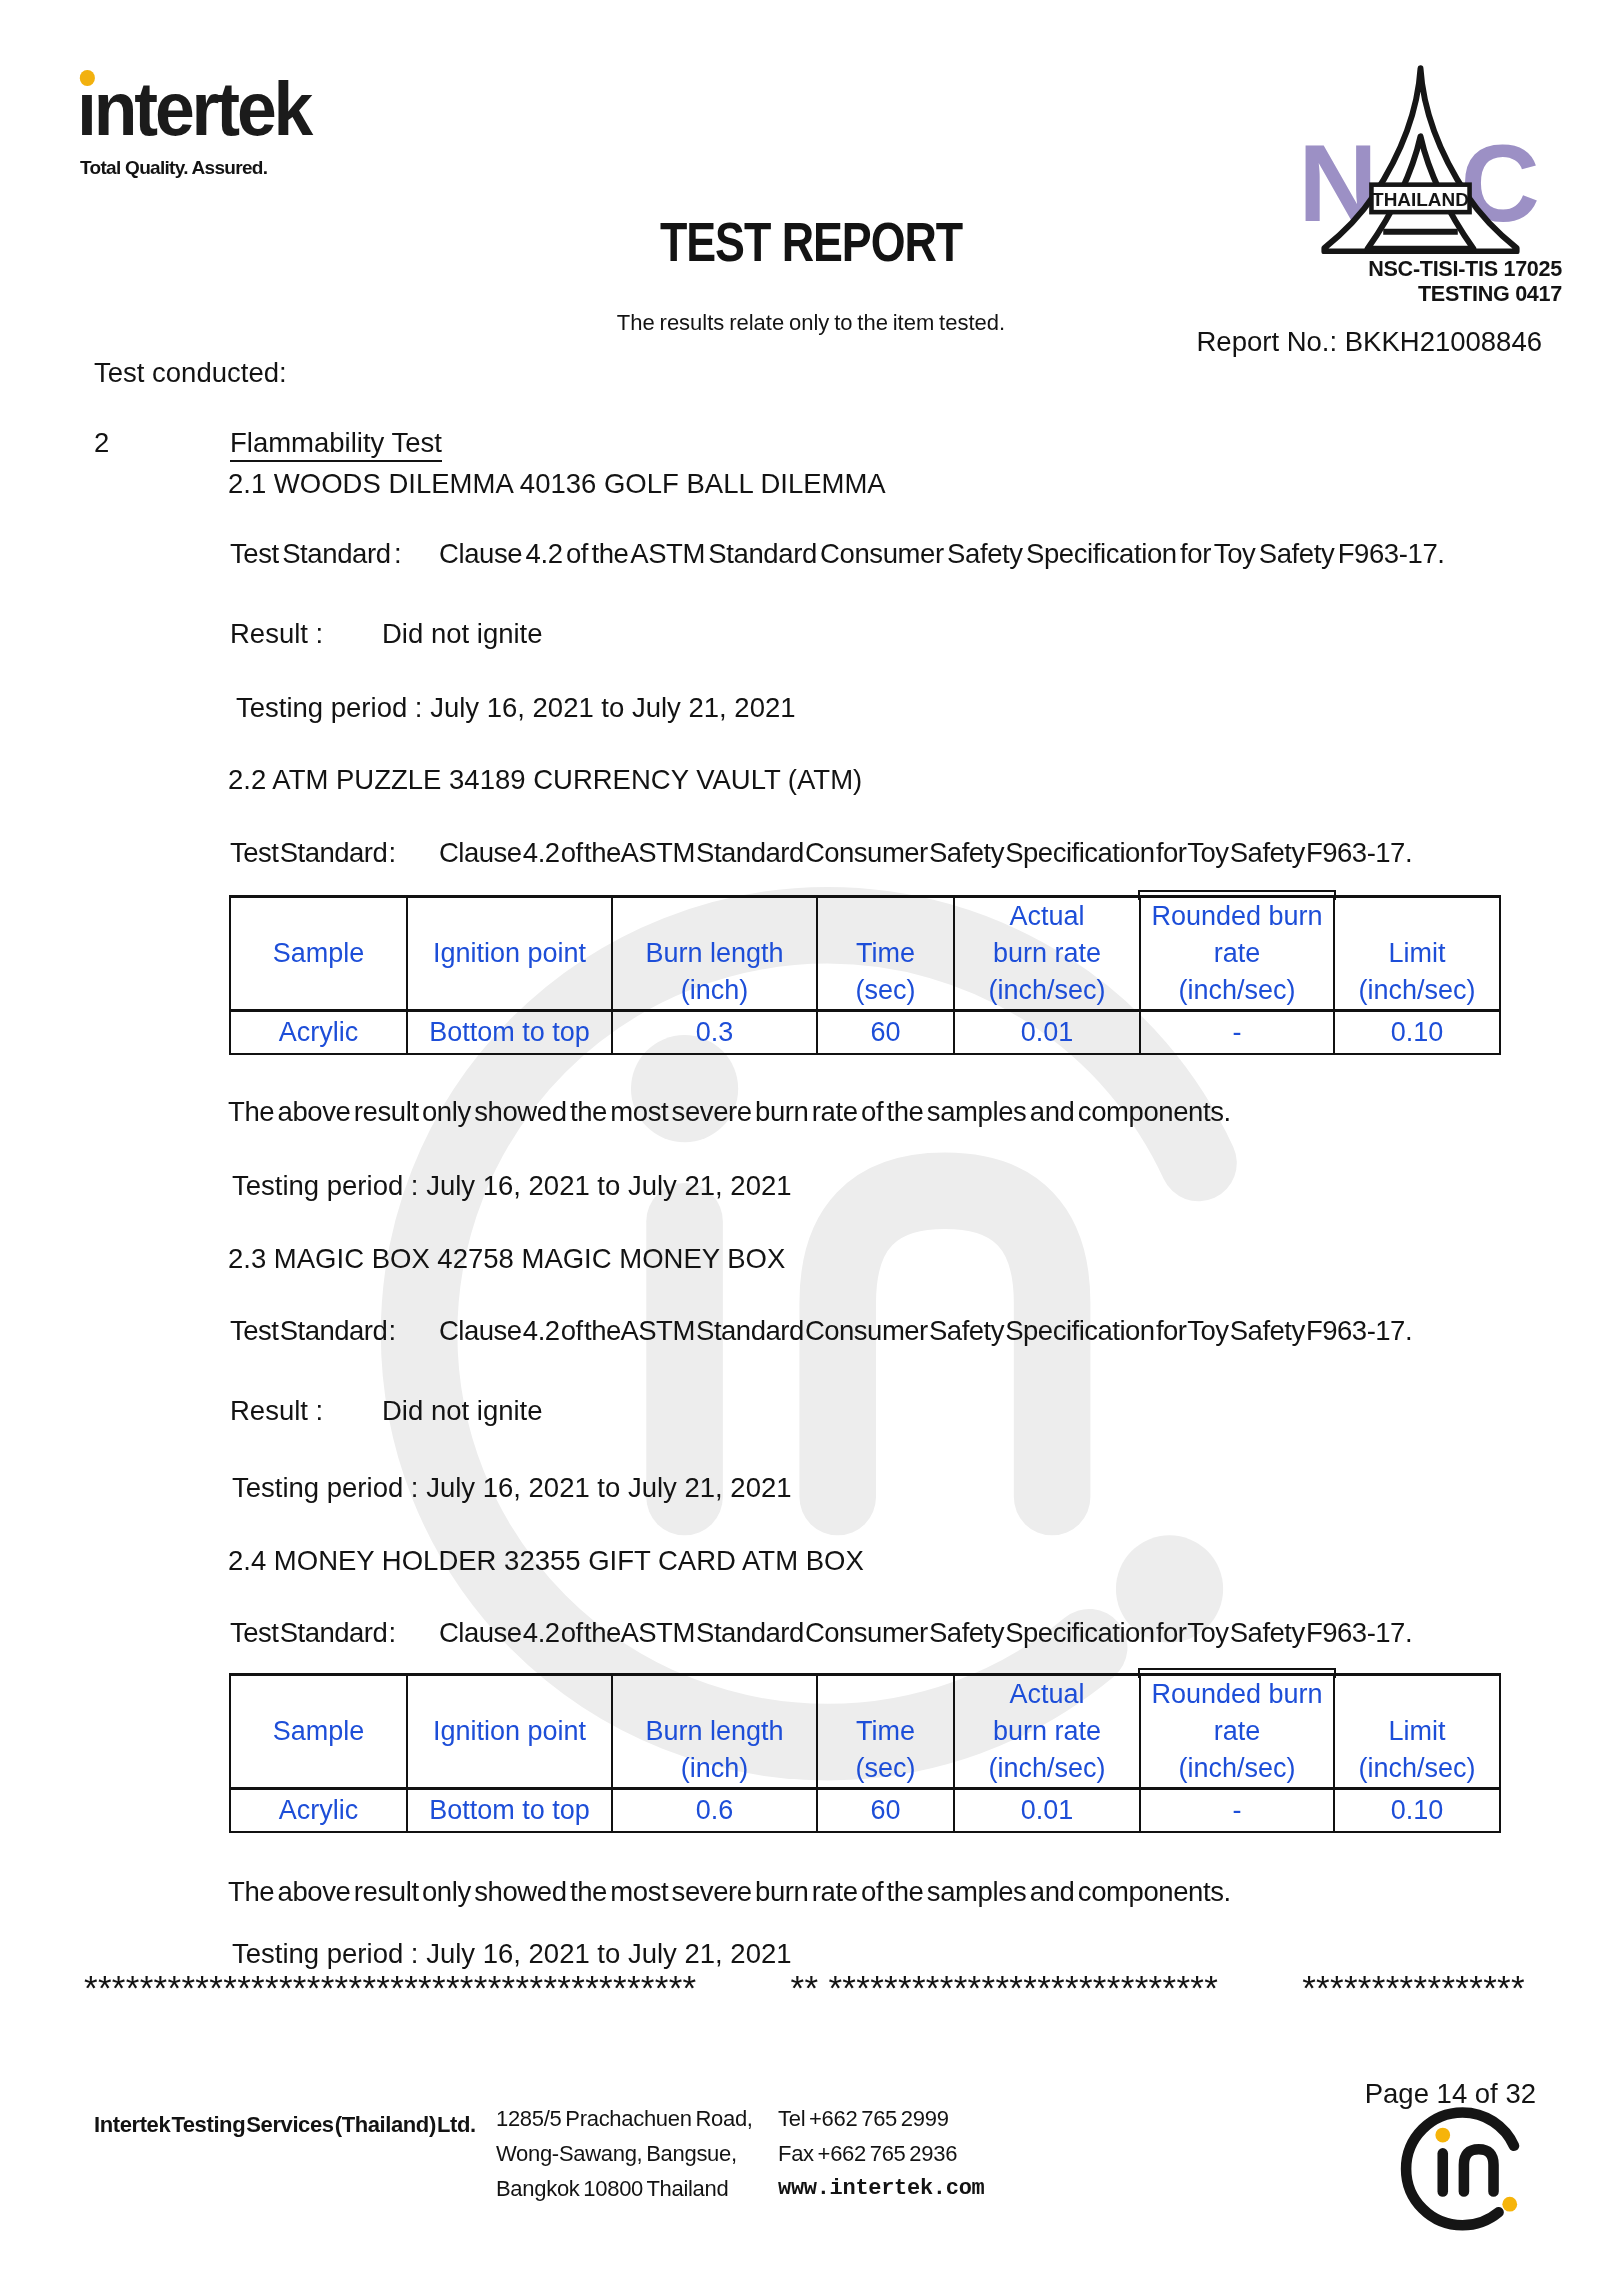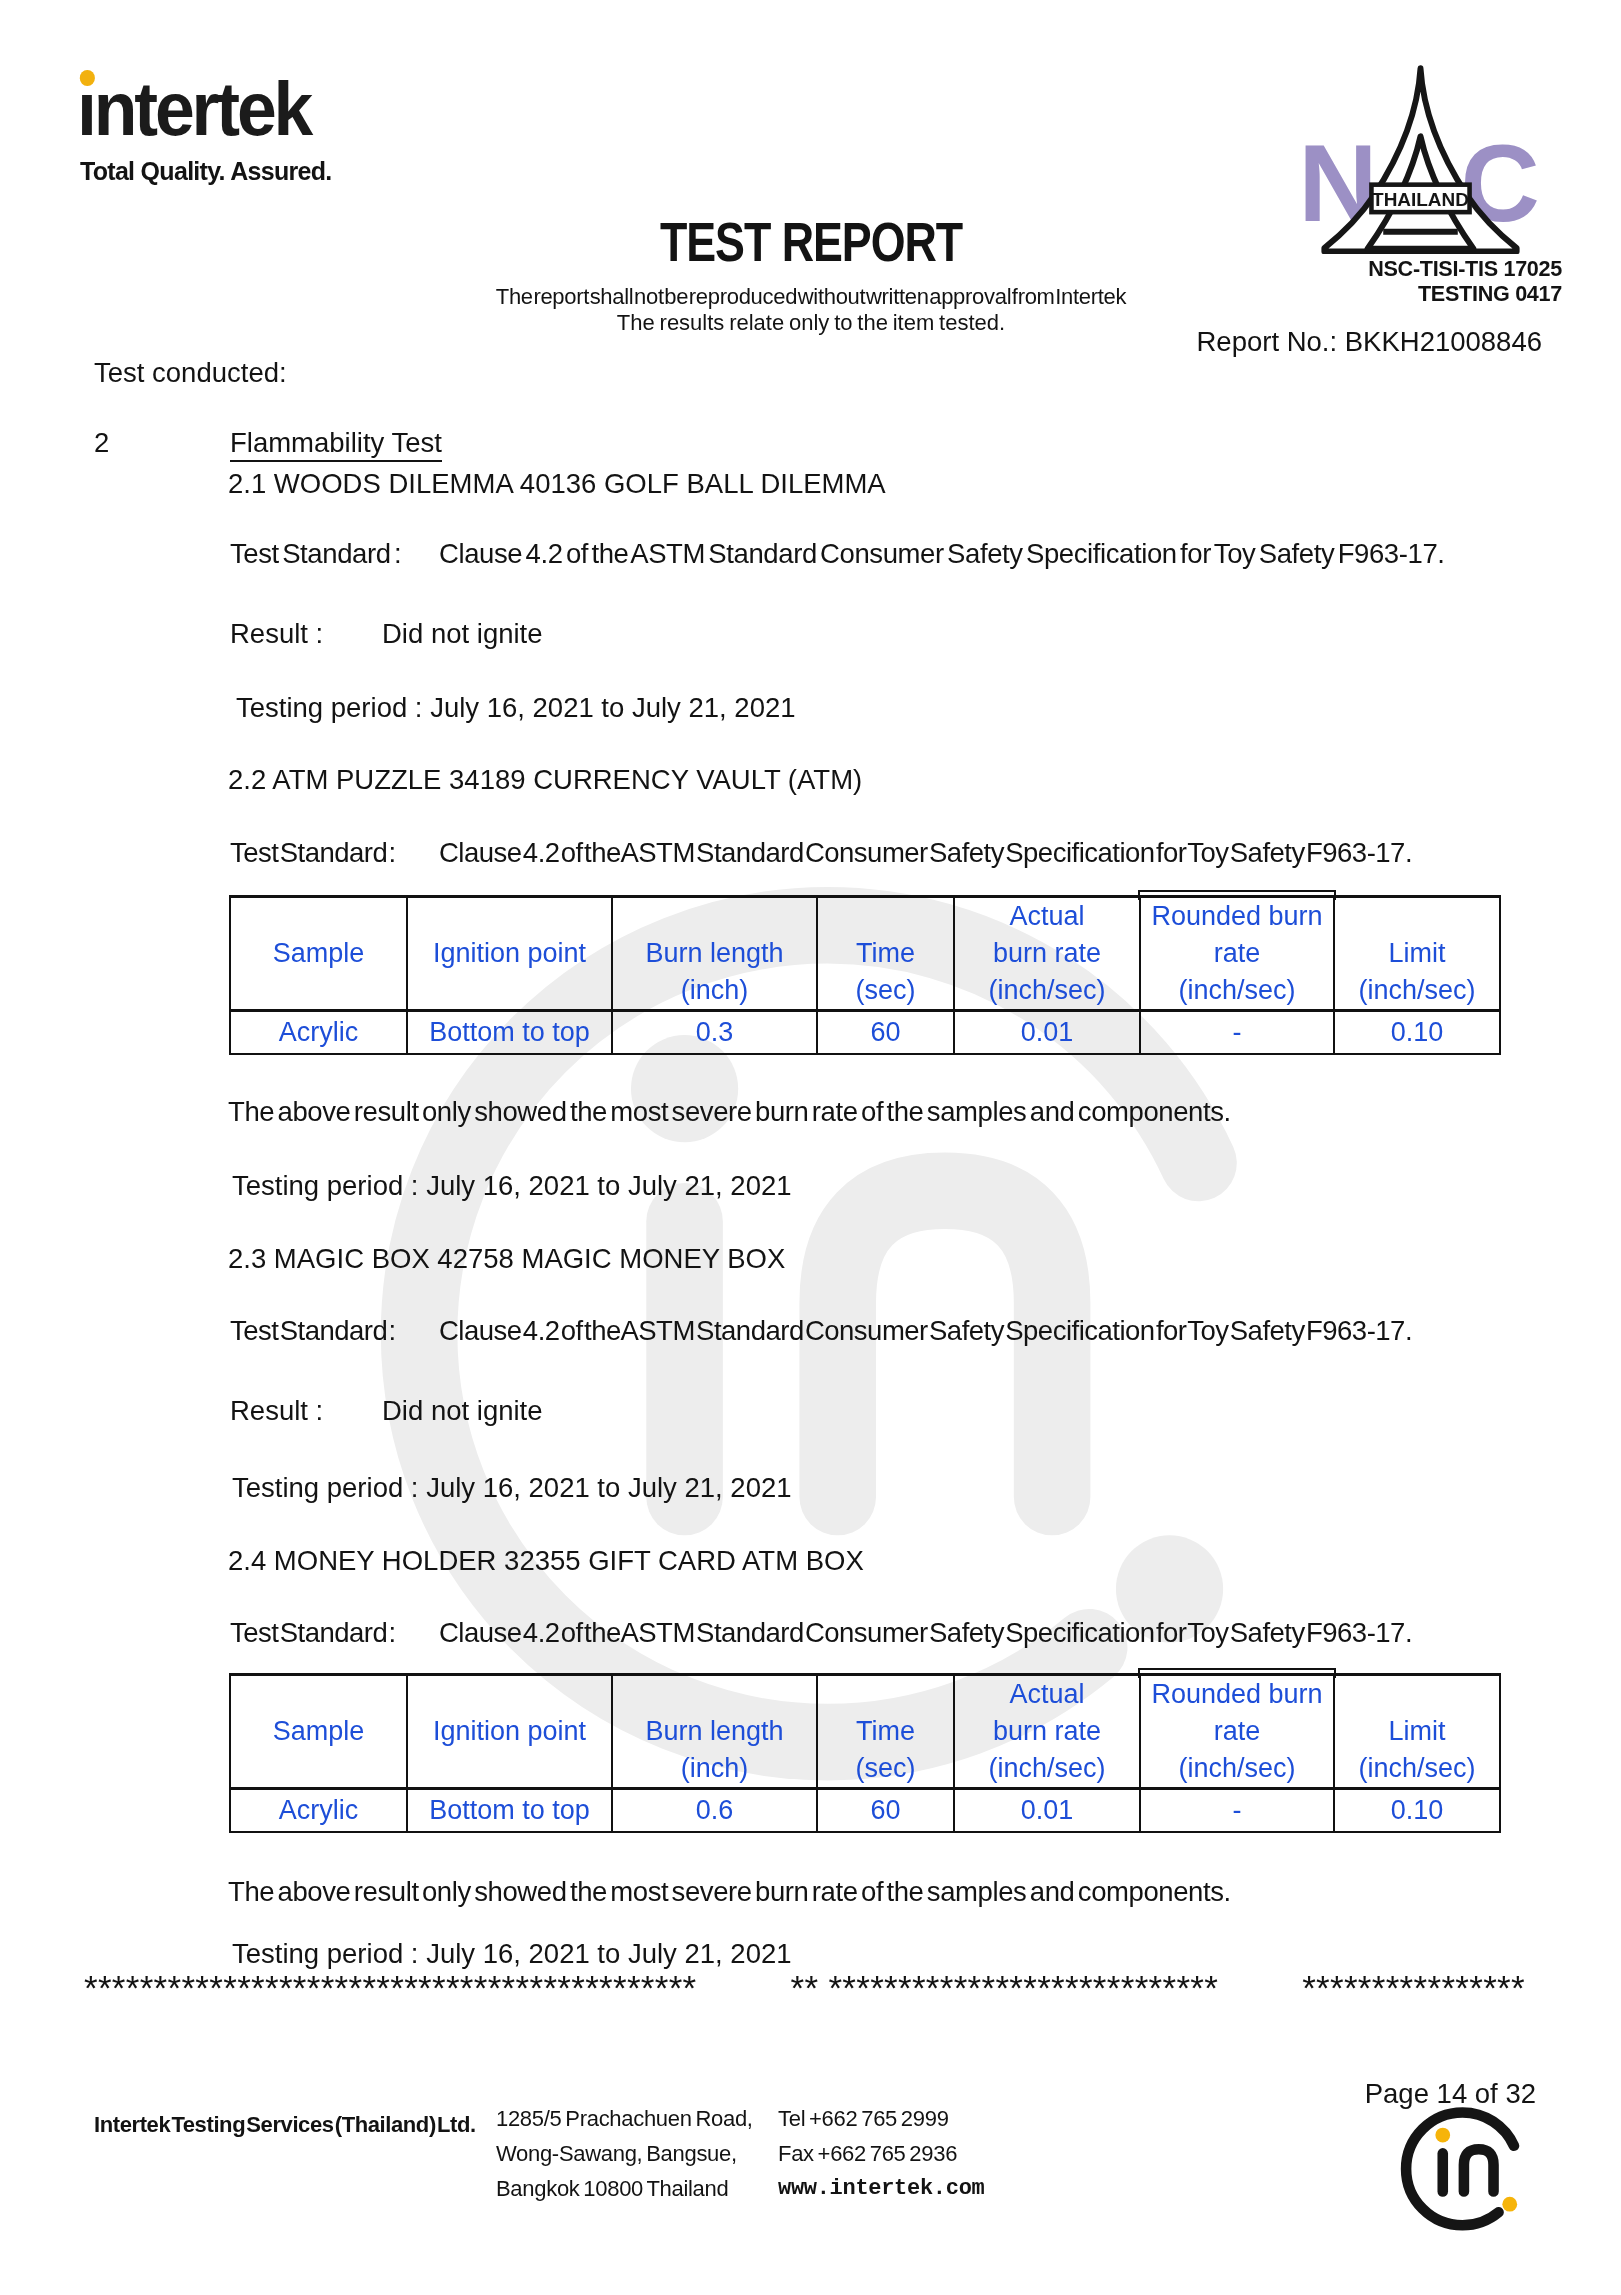--- a/index.html
+++ b/index.html
@@ -10,21 +10,21 @@
   }
   .abs{position:absolute;}
   .txt{font-size:27.5px;line-height:1.15;white-space:nowrap;}
   .tight{word-spacing:-3.9px;letter-spacing:-0.4px;}
   .vtight{word-spacing:-5.9px;letter-spacing:-0.5px;}
 
   
   .logo{left:77px;top:65px;font-size:76px;font-weight:bold;letter-spacing:-3.3px;
         transform:scaleX(.94);transform-origin:left top;color:#1b1b1b;}
   .logo .ldot{position:absolute;left:3.3px;top:5.2px;width:15.7px;height:15.7px;border-radius:50%;}
-  .tagline{left:80px;top:157px;font-size:25px;font-weight:bold;letter-spacing:-0.7px;}
+  .tagline{left:80px;top:157px;font-size:19px;font-weight:bold;letter-spacing:-0.7px;}
   .title{left:0;right:0;top:209px;text-align:center;font-size:56px;font-weight:bold;
          letter-spacing:-1.3px;transform:scaleX(.8);}
   .disc{left:0;right:0;text-align:center;font-size:22px;}
   .disc1{top:284px;word-spacing:-5.2px;letter-spacing:-0.3px;}
   .disc2{top:310px;word-spacing:-1.3px;}
   .reportno{right:80px;top:326px;font-size:27.5px;text-align:right;}
   .nsc{left:1281px;width:281px;text-align:right;font-size:21.6px;font-weight:bold;letter-spacing:-0.3px;}
 
   .ul{border-bottom:2.6px solid #131313;padding-bottom:2px;}
   .row{display:flex;}
@@ -71,21 +71,20 @@
     <circle cx="72" cy="54" r="10.5" fill="#ededed"></circle>
     <circle cx="167" cy="152" r="10.5" fill="#ededed"></circle>
   </svg>
 
   <div class="abs logo z">
     <span>ıntertek</span><span class="ldot" style="background: rgb(242, 177, 14);"></span>
   </div>
   <div class="abs tagline z">Total Quality. Assured.</div>
 
   <div class="abs title z">TEST REPORT</div>
-  <div class="abs disc disc1 z">The report shall not be reproduced without written approval from Intertek</div>
   <div class="abs disc disc2 z">The results relate only to the item tested.</div>
 
   <svg class="abs z" style="left:1294px;top:63px" width="253" height="191" viewBox="0 0 386 292">
     <text x="6" y="242" font-family="Liberation Sans, sans-serif" font-size="168" font-weight="bold" fill="#9c90c5">N</text>
     <text x="128" y="242" font-family="Liberation Sans, sans-serif" font-size="168" font-weight="bold" fill="#9c90c5">A</text>
     <text x="254" y="242" font-family="Liberation Sans, sans-serif" font-size="168" font-weight="bold" fill="#9c90c5">C</text>
     <path d="M193,8 C189,70 164,138 122,202 C104,229 76,259 46,283 L46,288 L340,288 L340,283
              C310,259 282,229 264,202 C222,138 197,70 193,8 Z" fill="#ffffff" stroke="#161616" stroke-width="9" stroke-linejoin="round"></path>
     <path d="M193,112 C181,166 152,228 112,284 L274,284 C234,228 205,166 193,112 Z" fill="#ffffff" stroke="#161616" stroke-width="9" stroke-linejoin="round"></path>
     <line x1="136" y1="258" x2="250" y2="258" stroke="#161616" stroke-width="9"></line>

